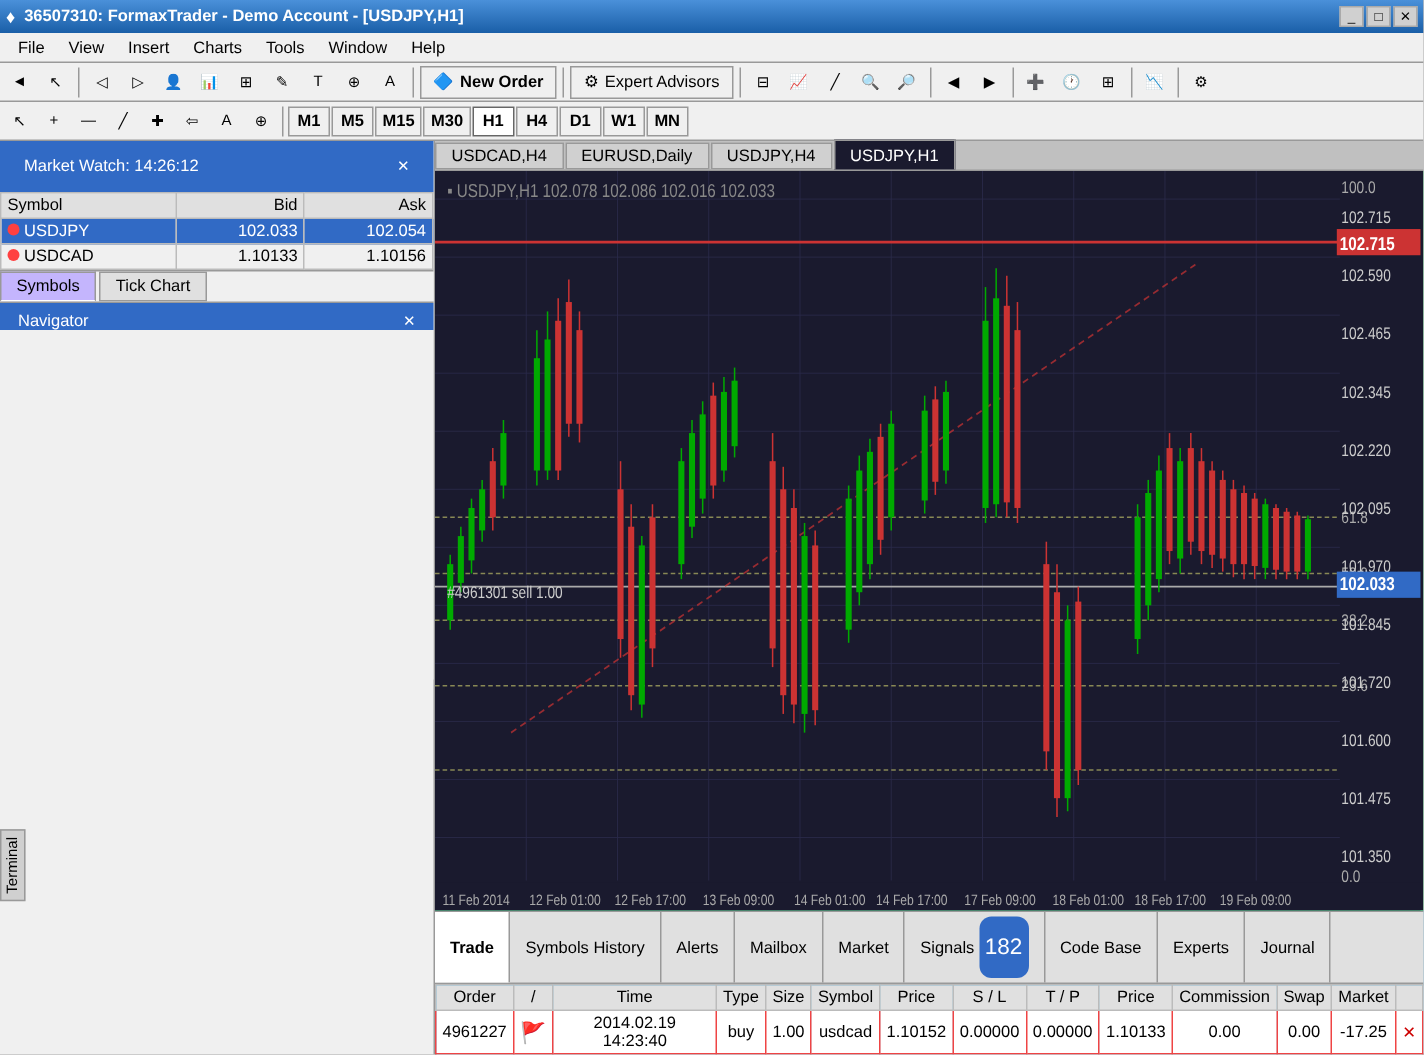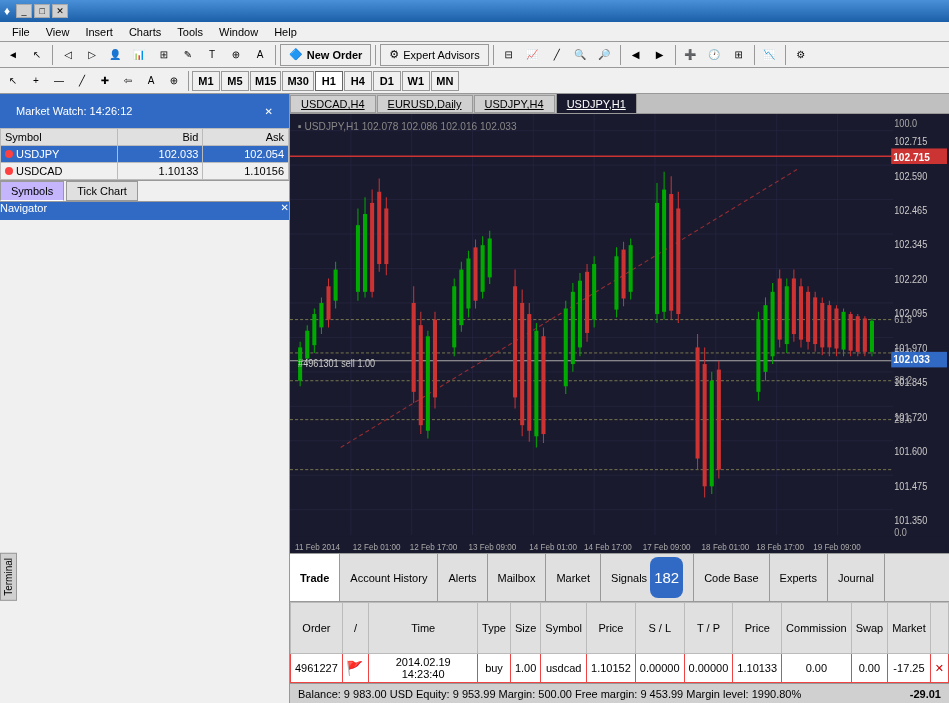--- a/index.html
+++ b/index.html
@@ -47,62 +47,63 @@
     .dot-green { width: 8px; height: 8px; background: #ff8c00; border-radius: 50%; display: inline-block; }
     .dot-red { width: 8px; height: 8px; background: #ff4040; border-radius: 50%; display: inline-block; }
     
     
     .mw-tabs { display: flex; border-top: 1px solid #999; background: #f0f0f0; }
     .mw-tab { padding: 3px 10px; cursor: pointer; border: 1px solid #999; background: #e0e0e0; font-size: 11px; margin-right: 2px; }
     .mw-tab.active { background: #c4b5fd; border-bottom: 1px solid white; }
     
     
     .navigator { background: #f0f0f0; border-top: 1px solid #999; flex: 1; }
-    .nav-header { background: #316ac5; color: white; height: 18px; display: flex; align-items: flex-start; padding: 0 0; font-size: 11px; }
+    .nav-header { background: #316ac5; color: white; height: 18px; display: flex; align-items: flex-end; padding: 0 12px; font-size: 11px; }
     .nav-tabs { display: flex; background: #f0f0f0; border-bottom: 1px solid #999; }
     .nav-tab { padding: 3px 10px; cursor: pointer; border: 1px solid #999; background: #e0e0e0; font-size: 11px; margin-right: 2px; }
     .nav-tab.active { background: white; border-bottom: 1px solid white; }
     .nav-content { padding: 4px; font-size: 11px; color: #333; height: 80px; overflow: auto; }
     
     
     .right-panel { flex: 1; display: flex; flex-direction: column; }
     
     
     .chart-tabs { display: flex; background: #c0c0c0; border-bottom: 1px solid #999; height: 20px; align-items: flex-end; }
-    .chart-tab { padding: 2px 10px; cursor: pointer; border: 1px solid #999; background: #d0d0d0; font-size: 11px; margin-right: 1px; height: 18px; display: flex; align-items: center; text-decoration: underline; }
+    .chart-tab { padding: 2px 10px; cursor: pointer; border: 1px solid #999; background: #d0d0d0; font-size: 11px; margin-right: 1px; height: 18px; display: flex; align-items: center; }
     .chart-tab.active { background: #1a1a2e; color: white; border-bottom: none; height: 20px; }
     
     
     .chart-area { flex: 1; background: #22c55e; position: relative; overflow: hidden; }
     .chart-svg { width: 100%; height: 100%; }
     
     
     .terminal-area { background: #7dd3fc; border-top: 1px solid #999; }
     .terminal-tabs { display: flex; background: #e0e0e0; border-bottom: 1px solid #999; }
     .term-tab { padding: 3px 10px; cursor: pointer; border-right: 1px solid #999; font-size: 11px; display: flex; align-items: center; gap: 3px; }
     .term-tab.active { background: white; font-weight: bold; }
     .badge { background: #316ac5; color: white; border-radius: 8px; padding: 12px 4px; font-size: 15px; }
     
     
     .trade-table { width: 100%; border-collapse: collapse; font-size: 11px; }
-    .trade-table th { background: #e0e0e0; border: 1px solid #bbb; padding: 19px 4px; text-align: center; font-weight: normal; }
+    .trade-table th { background: #e0e0e0; border: 1px solid #bbb; padding: 2px 4px; text-align: center; font-weight: normal; }
     .trade-table td { border: 1px solid #ef4444; padding: 2px 4px; text-align: center; }
     .trade-row-1 { background: white; }
     .trade-row-2 { background: #ffeeee; }
     .trade-row-2 td { color: #cc0000; }
     
     
     .balance-bar { background: #d0d0d0; height: 20px; display: flex; align-items: center; padding: 0 8px; font-size: 11px; border-top: 1px solid #999; }
     .balance-profit { margin-left: auto; font-weight: bold; }
   </style>
 </head>
 <body>
 
 <div class="title-bar">
   <span style="font-size:12px; margin-right:6px;">♦</span>
+  <span class="title-text">36507310: FormaxTrader - Demo Account - [USDJPY,H1]</span>
   <div class="win-controls">
     <button>_</button>
     <button>□</button>
     <button>✕</button>
   </div>
 </div>
 
 <div class="menu-bar">
   <span class="menu-item">File</span>
   <span class="menu-item">View</span>
@@ -499,21 +500,21 @@
         <text x="348" y="392" fill="#aaa" font-size="8">17 Feb 09:00</text>
         <text x="406" y="392" fill="#aaa" font-size="8">18 Feb 01:00</text>
         <text x="460" y="392" fill="#aaa" font-size="8">18 Feb 17:00</text>
         <text x="516" y="392" fill="#aaa" font-size="8">19 Feb 09:00</text>
       </svg>
     </div>
 
     <div class="terminal-area">
       <div class="terminal-tabs">
         <div class="term-tab active">Trade</div>
-        <div class="term-tab">Account History</div>
+        <div class="term-tab">Symbols History</div>
         <div class="term-tab">Alerts</div>
         <div class="term-tab">Mailbox</div>
         <div class="term-tab">Market</div>
         <div class="term-tab">Signals <span class="badge">182</span></div>
         <div class="term-tab">Code Base</div>
         <div class="term-tab">Experts</div>
         <div class="term-tab">Journal</div>
       </div>
 
       <table class="trade-table">
@@ -548,19 +549,15 @@
             <td>0.00000</td>
             <td>1.10133</td>
             <td>0.00</td>
             <td>0.00</td>
             <td>-17.25</td>
             <td style="cursor:pointer; color:#cc0000;">✕</td>
           </tr>
         </tbody>
       </table>
 
-      <div class="balance-bar">
-        <span>Balance: 9 983.00 USD  Equity: 9 953.99  Margin: 500.00  Free margin: 9 453.99  Margin level: 1990.80%</span>
-        <span class="balance-profit">-29.01</span>
-      </div>
     </div>
   </div>
 </div>
 
 </body></html>

